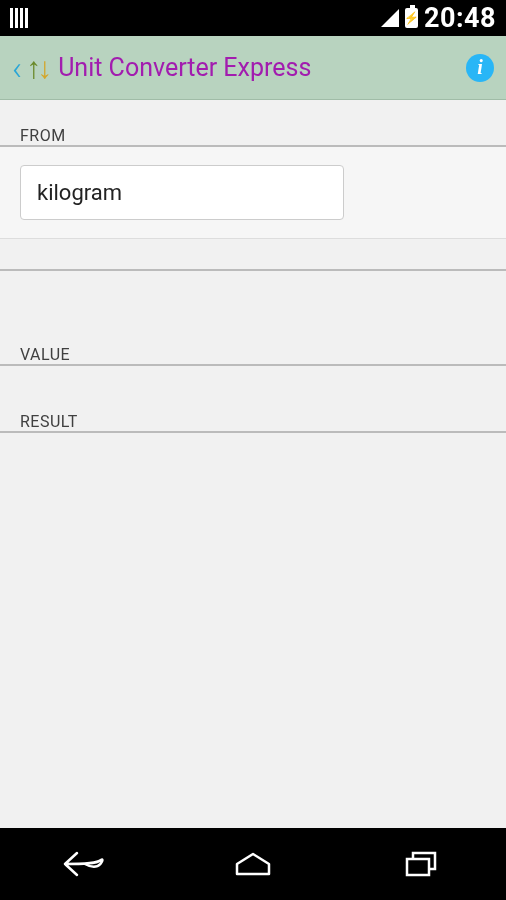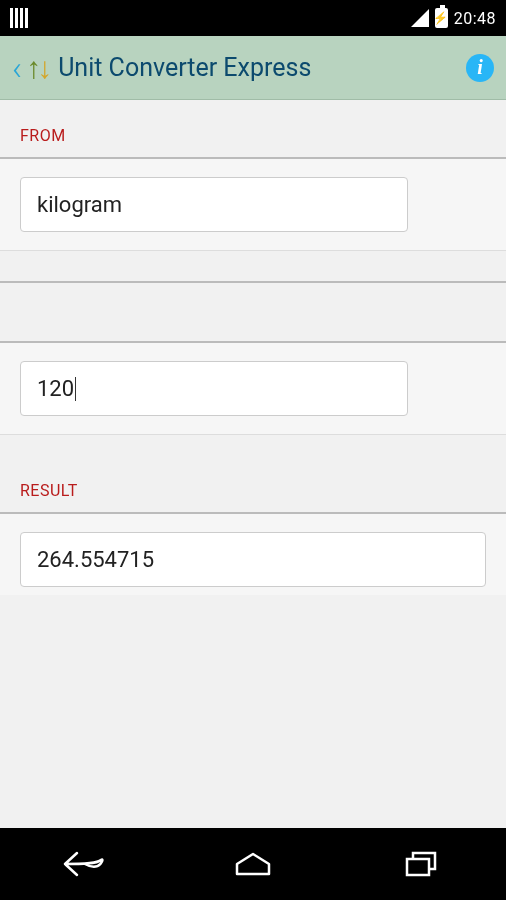--- a/index.html
+++ b/index.html
@@ -24,58 +24,58 @@
   .signal-icon { width: 0; height: 0; border-style: solid; border-width: 0 0 18px 18px; border-color: transparent transparent #fff transparent; }
   .battery-icon {
     width: 13px; height: 20px; border: 2px solid #fff; border-radius: 2px;
     position: relative; background: #fff;
     display: flex; align-items: center; justify-content: center;
   }
   .battery-icon::before {
     content: ""; position: absolute; top: -5px; left: 3px; width: 5px; height: 3px; background: #fff;
   }
   .battery-bolt { color: #000; font-size: 12px; line-height: 1; }
-  .clock { font-size: 16px; letter-spacing: 0.5px; }
+  .clock { font-size: 27px; letter-spacing: 0.5px; font-weight: bold; }
 
   
   .app-bar {
     height: 64px;
     background: #b8d3bf;
     display: flex;
     align-items: center;
     padding: 0 12px;
     gap: 4px;
     border-bottom: 1px solid #a0bca7;
   }
   .back-chevron { color: #2aa6d6; font-size: 34px; font-weight: 300; line-height: 1; }
   .app-logo { display: flex; align-items: center; gap: -2px; }
   .arrow-up, .arrow-down { font-size: 30px; font-weight: bold; line-height: 1; }
   .arrow-up { color: #6a8a2a; }
   .arrow-down { color: #d4a62a; margin-left: -4px; }
-  .app-title { font-size: 25px; color: #0c4a6e; flex: 1; margin-left: 2px; }
+  .app-title { font-size: 25px; color: #a21caf; flex: 1; margin-left: 2px; }
   .info-icon {
     width: 28px; height: 28px; border-radius: 50%; background: #29b6f6;
     color: #fff; display: flex; align-items: center; justify-content: center;
     font-size: 20px; font-weight: bold; font-style: italic; font-family: Georgia, serif;
   }
 
   
   .content { flex: 1; background: #f1f1f1; overflow: hidden; }
   .section-label {
-    font-size: 16px; color: #b91c1c; padding: 26px 20px 12px 20px;
+    font-size: 16px; color: #404040; padding: 26px 20px 0 20px;
     letter-spacing: 0.5px;
   }
   .section-divider { height: 2px; background: #bbb; }
   .field-wrap {
     background: #f6f6f6;
     padding: 18px 20px 18px 20px;
     border-bottom: 1px solid #ddd;
   }
   .input-box {
-    width: 388px;
+    width: 324px;
     background: #fff;
     border: 1px solid #ccc;
     border-radius: 4px;
     padding: 14px 16px;
     font-size: 22px;
     color: #222;
     display: flex;
     align-items: center;
   }
   .cursor {
@@ -134,36 +134,26 @@
   <div class="field-wrap">
     <div class="input-box">
       <span>kilogram</span>
     </div>
   </div>
   <div class="gap-sm"></div>
 
   <div class="section-divider"></div>
   <div class="gap-md"></div>
 
+  <div class="section-label" style="padding-top:16px">VALUE</div>
   <div class="section-divider"></div>
-  <div class="field-wrap">
-    <div class="input-box">
-      <span>120</span>
-        <span class="cursor"></span>
-    </div>
-  </div>
   <div class="gap-sm"></div>
 
   <div class="section-label" style="padding-top:16px">RESULT</div>
   <div class="section-divider"></div>
-  <div class="field-wrap" style="border-bottom:none;padding-bottom:8px">
-    <div class="input-box" style="width:466px">
-      <span>264.554715</span>
-    </div>
-  </div>
 
 </div>
 
 <div class="nav-bar">
   <div class="nav-btn nav-back">
     <svg width="46" height="30" viewBox="0 0 46 30">
         <path d="M16 4 L4 15 L16 26 M4 15 C 20 15, 36 15, 40 11 C 44 7, 40 24, 24 15" stroke="#fff" fill="none" stroke-width="2.5" stroke-linejoin="round" stroke-linecap="round"></path>
       </svg>
   </div>
   <div class="nav-btn nav-home">

